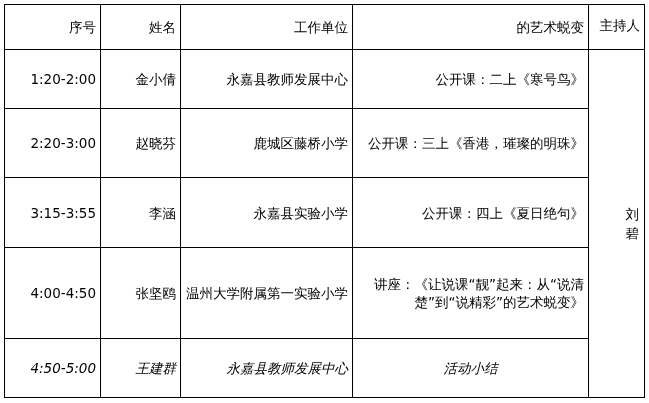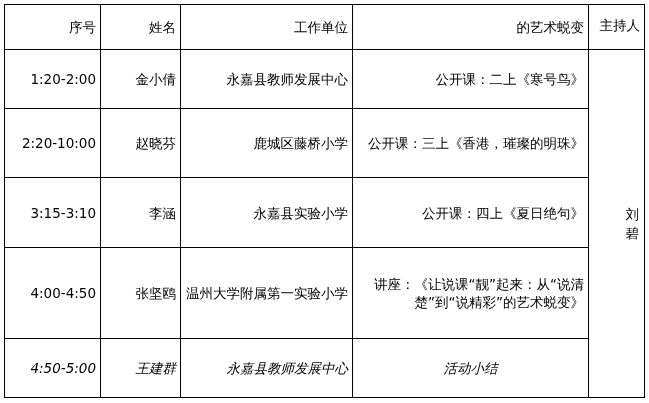--- a/index.html
+++ b/index.html
@@ -119,27 +119,27 @@
         <td class="cell-no">1:20-2:00</td>
         <td class="cell-name">金小倩</td>
         <td class="cell-unit">永嘉县教师发展中心</td>
         <td class="cell-topic">公开课：二上《寒号鸟》</td>
         <td class="cell-host" rowspan="5">
             <span class="host-inner">刘
 碧</span>
           </td>
       </tr>
       <tr class="row-2">
-        <td class="cell-no">2:20-10:00</td>
+        <td class="cell-no">2:20-3:00</td>
         <td class="cell-name">赵晓芬</td>
         <td class="cell-unit">鹿城区藤桥小学</td>
         <td class="cell-topic">公开课：三上《香港，璀璨的明珠》</td>
       </tr>
       <tr class="row-3">
-        <td class="cell-no">3:15-3:10</td>
+        <td class="cell-no">3:15-3:55</td>
         <td class="cell-name">李涵</td>
         <td class="cell-unit">永嘉县实验小学</td>
         <td class="cell-topic">公开课：四上《夏日绝句》</td>
       </tr>
       <tr class="row-4">
         <td class="cell-no">4:00-4:50</td>
         <td class="cell-name">张坚鸥</td>
         <td class="cell-unit">温州大学附属第一实验小学</td>
         <td class="cell-topic">讲座：《让说课“靓”起来：从“说清楚”到“说精彩”的艺术蜕变》</td>
       </tr>

